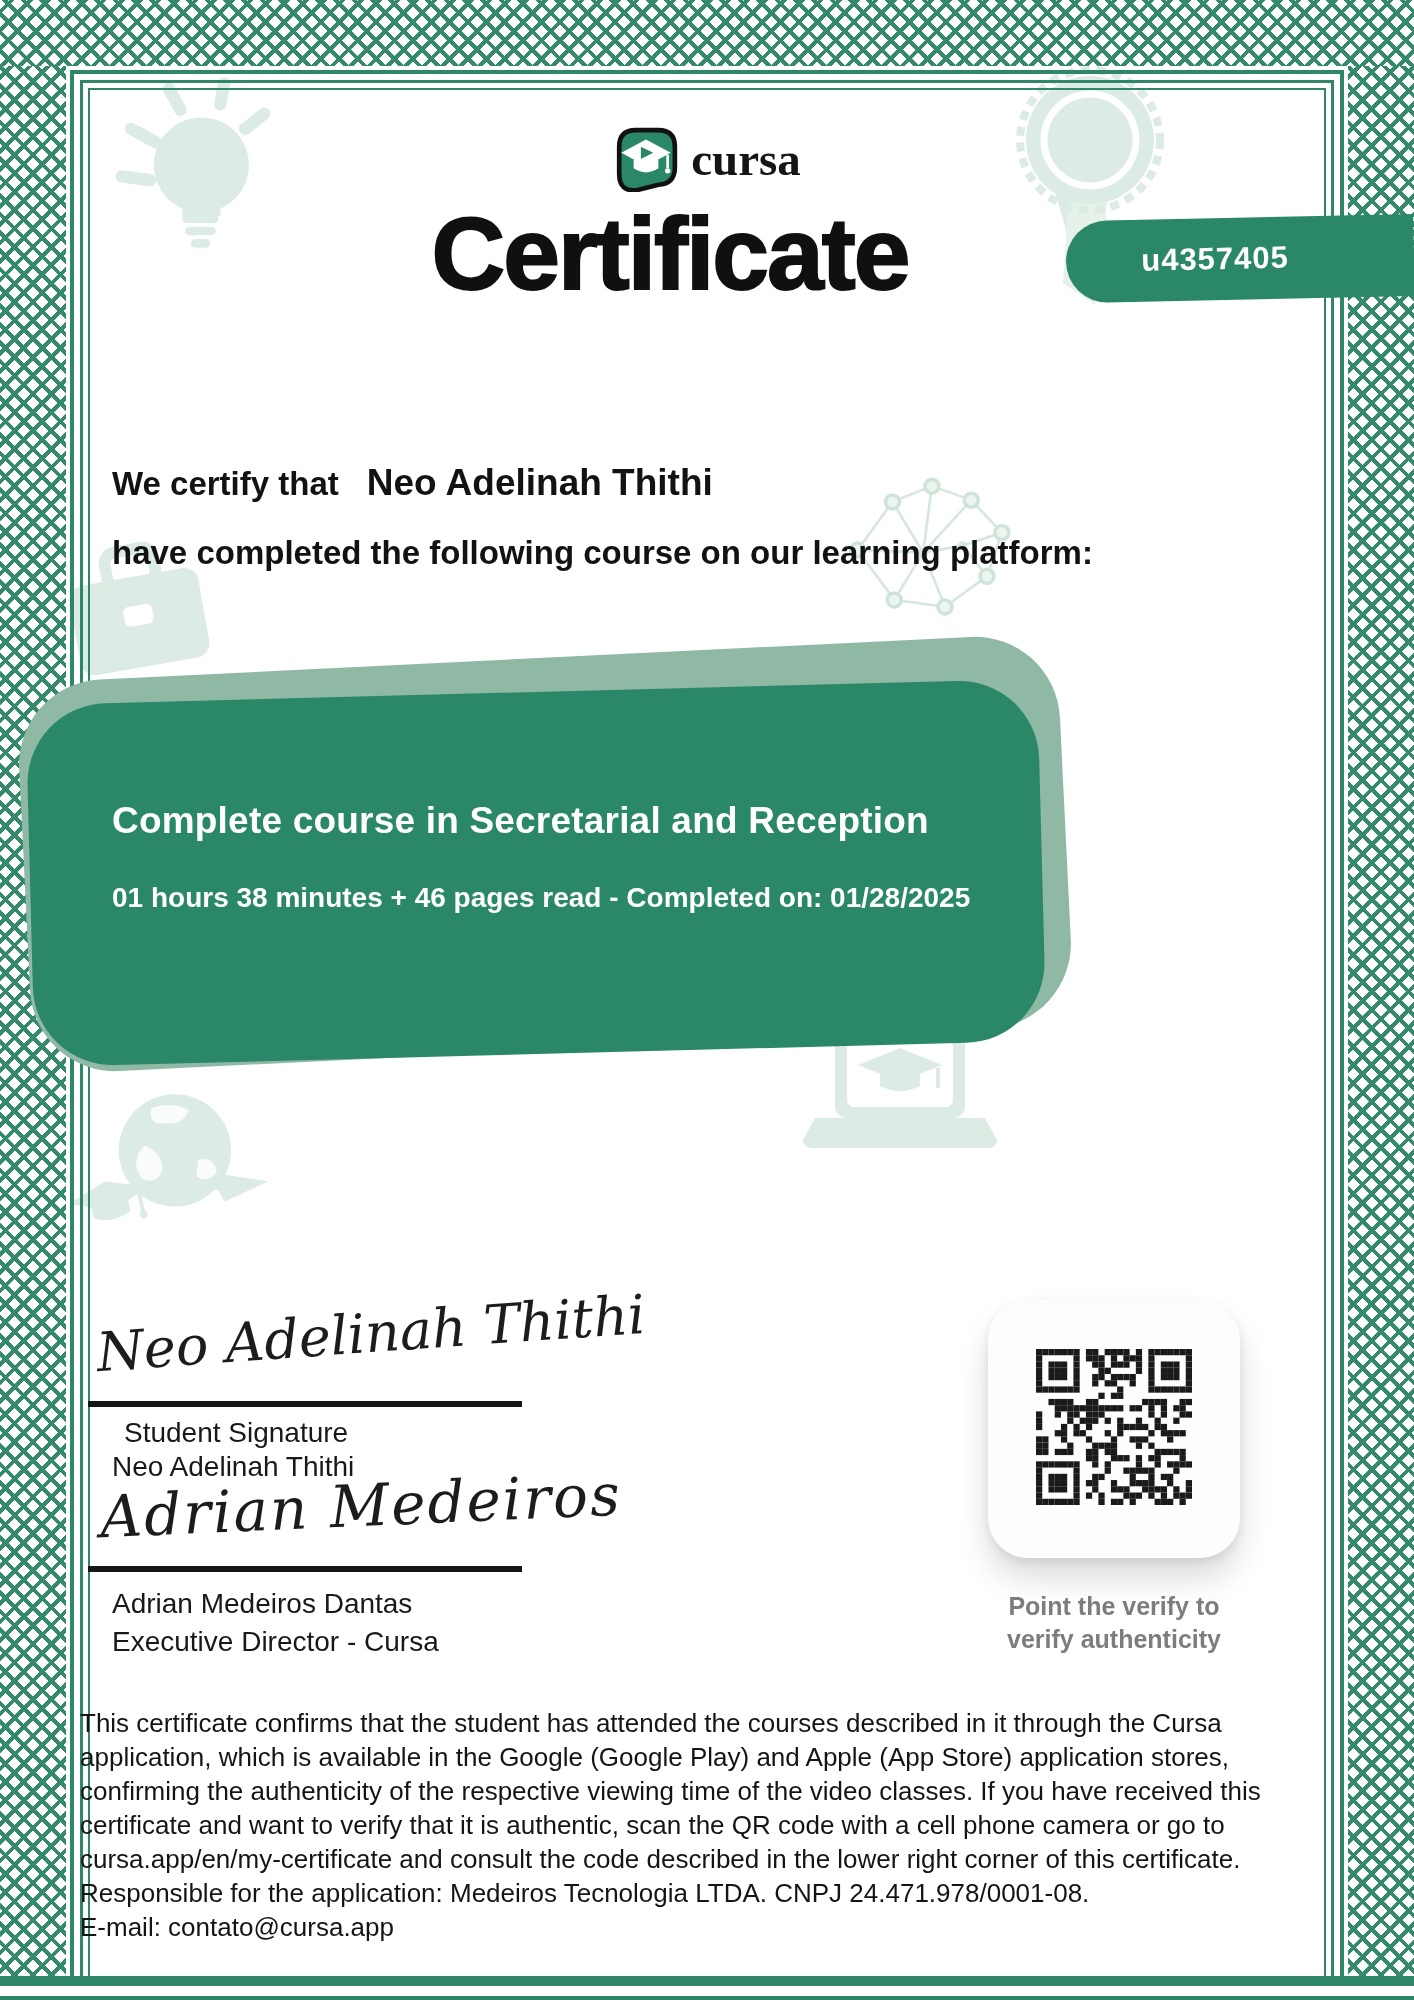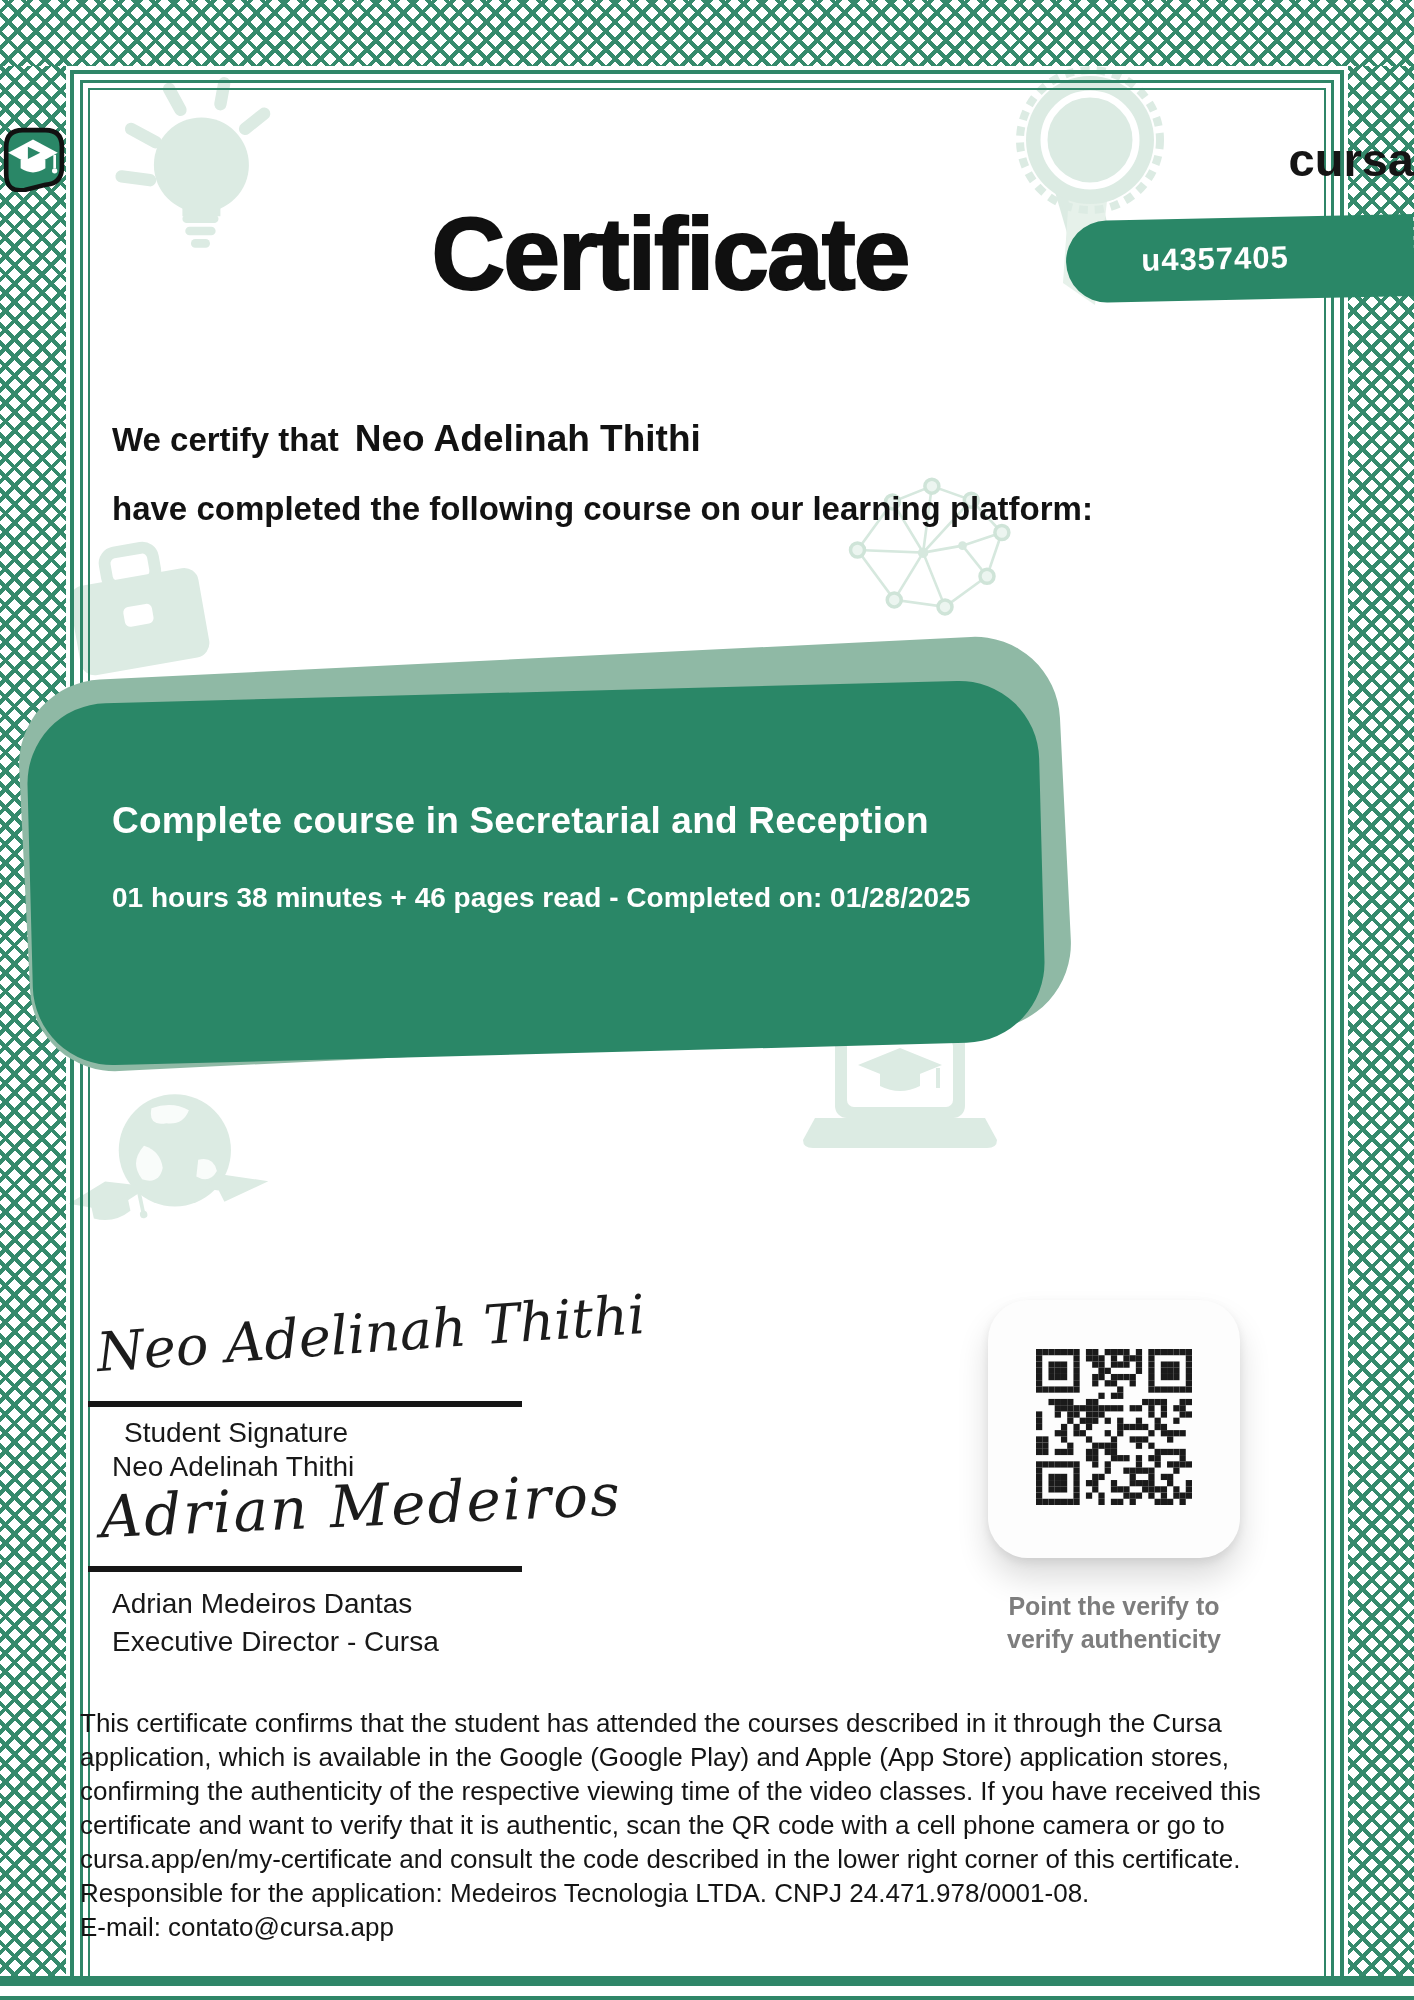--- a/index.html
+++ b/index.html
@@ -21,33 +21,33 @@
   .bottom-bar1 { position:absolute; z-index:1; left:0; top:1976px; width:1414px; height:10px; background:#2f8668; }
   .bottom-bar2 { position:absolute; z-index:1; left:0; top:1996px; width:1414px; height:4px; background:#2f8668; }
   .frame { position:absolute; z-index:2; border-style:solid; border-color:#2f8668; border-bottom:none; pointer-events:none; }
   .frame.f1 { left:70px; top:70px; right:70px; height:1906px; border-width:4px; }
   .frame.f2 { left:80px; top:80px; right:80px; height:1896px; border-width:3px; }
   .frame.f3 { left:88px; top:88px; right:88px; height:1888px; border-width:2px; }
   
   .wm { position:absolute; z-index:1; }
   
   .logo-row { position:absolute; z-index:5; left:0; top:126px; width:1414px;
-              display:flex; justify-content:space-between; align-items:center; gap:12px; }
+              display:flex; justify-content:center; align-items:center; gap:12px;font-family:Liberation Serif, serif; }
   .logo-word { font-size:47px; font-weight:800; letter-spacing:0px; color:#151515; }
   .cert-title { position:absolute; z-index:5; left:50px; top:196px; width:1240px;
                 text-align:center; font-size:102px; font-weight:900; letter-spacing:-2px;
                 color:#101010; -webkit-text-stroke:2px #101010; }
   .id-badge { position:absolute; z-index:4; right:0; top:214px; width:348px; height:82px;
               background:#2a8767; border-radius:42px 0 0 42px;
               display:flex; align-items:center; justify-content:center;
               transform:rotate(-1.2deg); transform-origin:100% 50%; }
   .id-badge span { color:#fff; font-size:31px; font-weight:600; letter-spacing:1px; padding-right:50px; }
   
   .intro { position:absolute; z-index:5; left:112px; top:418px; color:#121212; }
-  .intro .l1 { display:flex; align-items:baseline; gap:16px; }
+  .intro .l1 { display:flex; align-items:baseline; gap:28px;margin-top:44px; }
   .intro .prefix { font-size:33px; font-weight:700; }
   .intro .name   { font-size:37px; font-weight:700; }
   .intro .l2 { margin-top:30px; font-size:33px; font-weight:700; }
   
   .banner-sage { position:absolute; z-index:3; left:24px; top:658px; width:1042px; height:392px;
                  background:#8fb9a5; border-radius:85px; transform:rotate(-2.8deg); }
   .banner-dark { position:absolute; z-index:3; left:30px; top:692px; width:1012px; height:362px;
                  background:#2a8767; border-radius:80px; transform:rotate(-1.5deg); }
   .banner-text { position:absolute; z-index:4; left:112px; top:800px; color:#ffffff; }
   .banner-text .course-title { font-size:37px; font-weight:700; letter-spacing:0.2px; }

